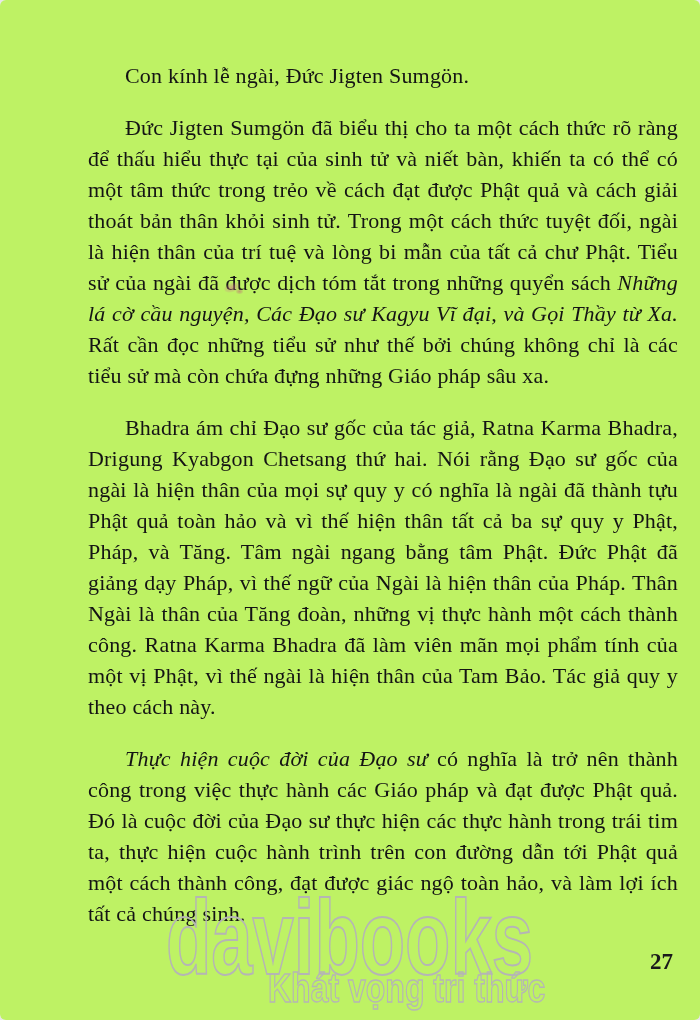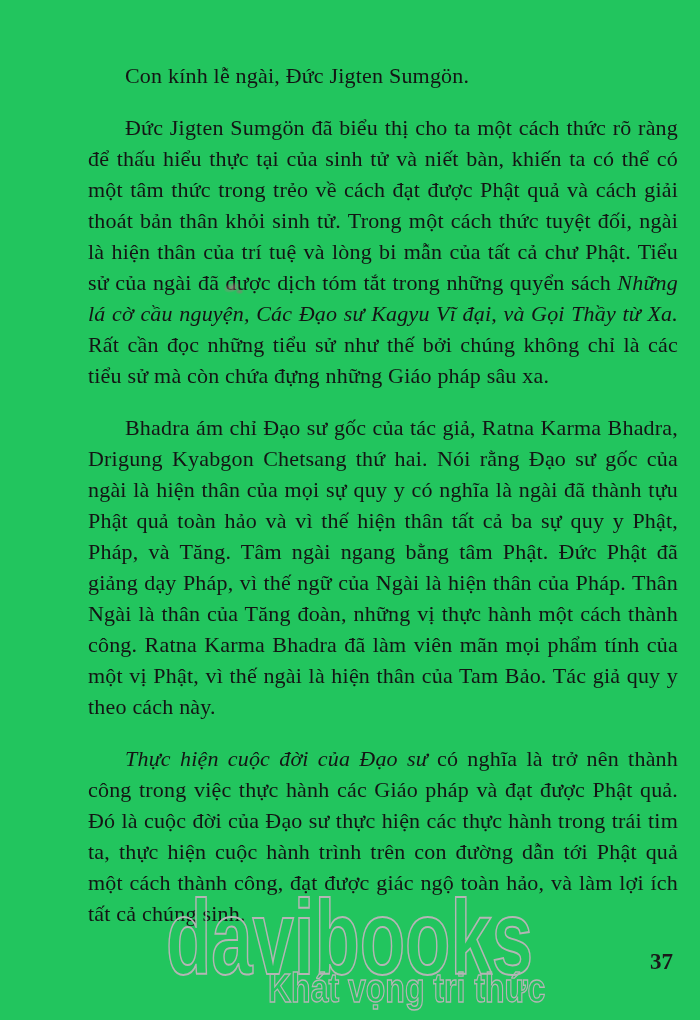--- a/index.html
+++ b/index.html
@@ -4,24 +4,25 @@
 <style>
   html, body {
     margin: 0;
     padding: 0;
     background: #e8e8e8;
   }
   .page {
     position: relative;
     width: 700px;
     height: 1020px;
-    background: #22c55e;
+    background: #bef264;
     overflow: hidden;
     font-family: "Liberation Serif", "DejaVu Serif", serif;
     color: #141414;
+    border-radius: 6px;
   }
   .body-text {
     position: absolute;
     left: 88px;
     top: 60px;
     width: 590px;
     font-size: 22px;
     line-height: 31px;
     text-align: justify;
     letter-spacing: 0.2px;
@@ -115,15 +116,15 @@
     </div>
 
   <div class="speck"></div>
   <div class="speck2"></div>
 
   <div class="watermark">
     <div class="wm-brand">davibooks</div>
     <div class="wm-slogan">Khát vọng tri thức</div>
   </div>
 
-  <div class="page-number">37</div>
+  <div class="page-number">27</div>
 
 </div>
 
 </body></html>

